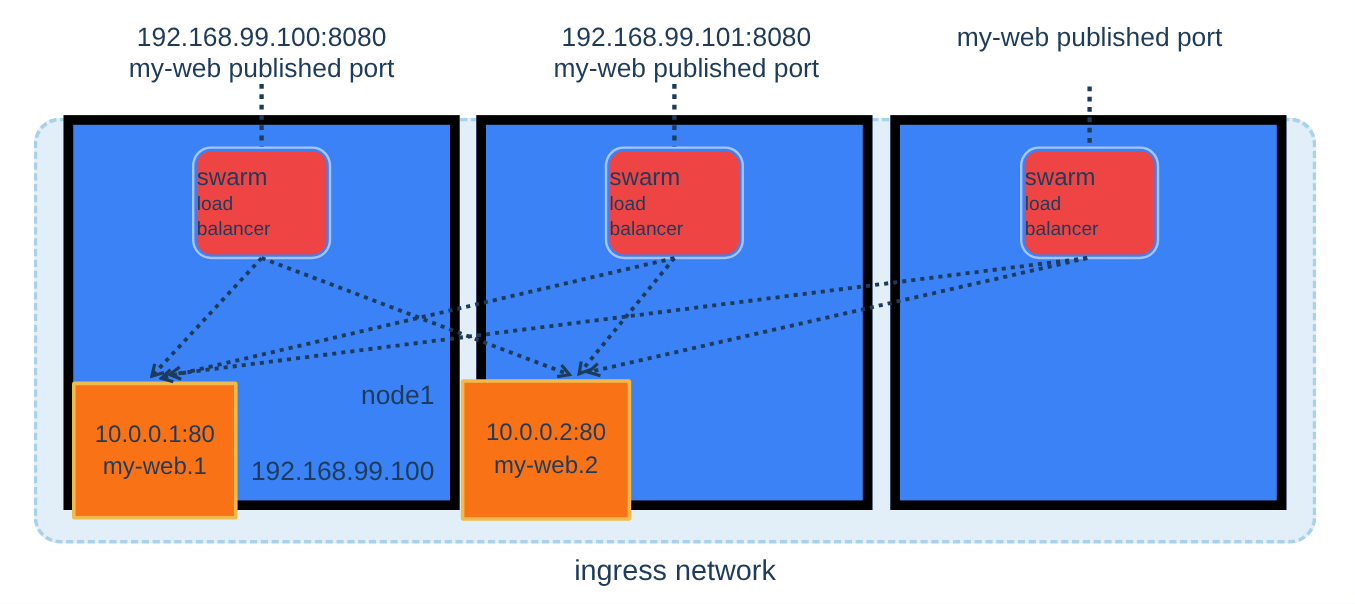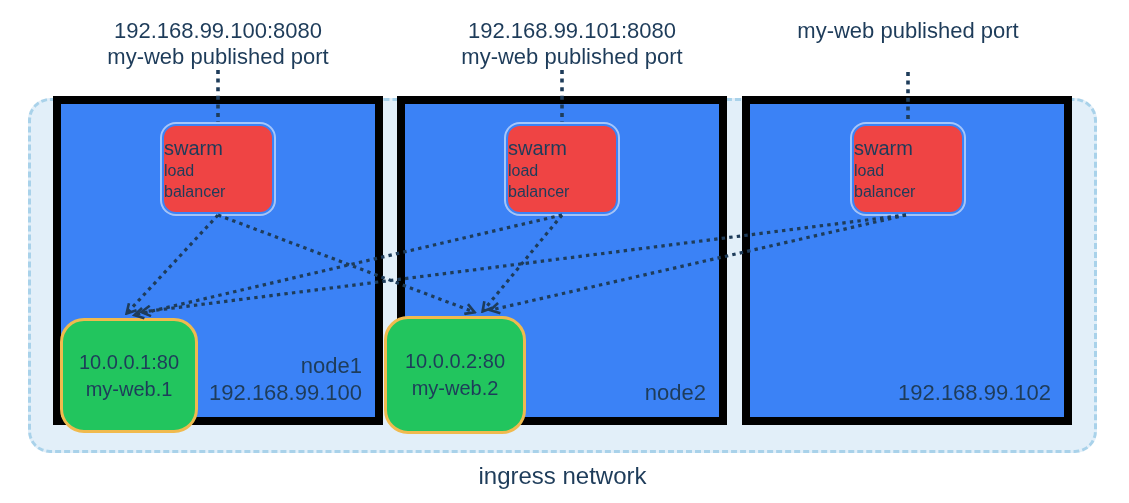--- a/index.html
+++ b/index.html
@@ -70,21 +70,21 @@
   #node-3 { left: 742px; }
   .node-label {
     position: absolute;
     right: 13px;
     bottom: 11px;
     text-align: right;
     font-size: 22px;
     line-height: 27px;
     color: #1e3c5a;
   }
-  .node-label .node-ip { white-space: nowrap; }
+  .node-label .node-ip { white-space: nowrap; margin-top: 36px; }
 
   
   .lb {
     position: absolute;
     top: 124px;
     width: 112px;
     height: 90px;
     box-sizing: border-box;
     background: #ef4444;
     border: 2px solid #3b82f6;
@@ -100,23 +100,23 @@
   #lb-1 { left: 162px; }
   #lb-2 { left: 506px; }
   #lb-3 { left: 852px; }
   .lb .lb-line1 { font-size: 20px; line-height: 23px; }
   .lb .lb-line2, .lb .lb-line3 { font-size: 16px; line-height: 21px; }
 
   
   .task {
     position: absolute;
     box-sizing: border-box;
-    background: #22c55e;
+    background: #f97316;
     border: 3px solid #f0ba4e;
-    border-radius: 24px;
+    border-radius: 2px;
     display: flex;
     flex-direction: column;
     align-items: center;
     justify-content: center;
     text-align: center;
     font-size: 20px;
     line-height: 27px;
     color: #1e3c5a;
   }
   #task-1 { left: 60px;  top: 318px; width: 138px; height: 115px; }
@@ -165,27 +165,25 @@
 
   <div class="node" id="node-1">
     <div class="node-label">
       <div class="node-name">node1</div>
       <div class="node-ip">192.168.99.100</div>
     </div>
   </div>
 
   <div class="node" id="node-2">
     <div class="node-label">
-      <div class="node-name">node2</div>
     </div>
   </div>
 
   <div class="node" id="node-3">
     <div class="node-label">
-      <div class="node-ip">192.168.99.102</div>
     </div>
   </div>
 
   <div class="lb" id="lb-1">
     <div class="lb-line1">swarm</div>
     <div class="lb-line2">load</div>
     <div class="lb-line3">balancer</div>
   </div>
   <div class="lb" id="lb-2">
     <div class="lb-line1">swarm</div>

